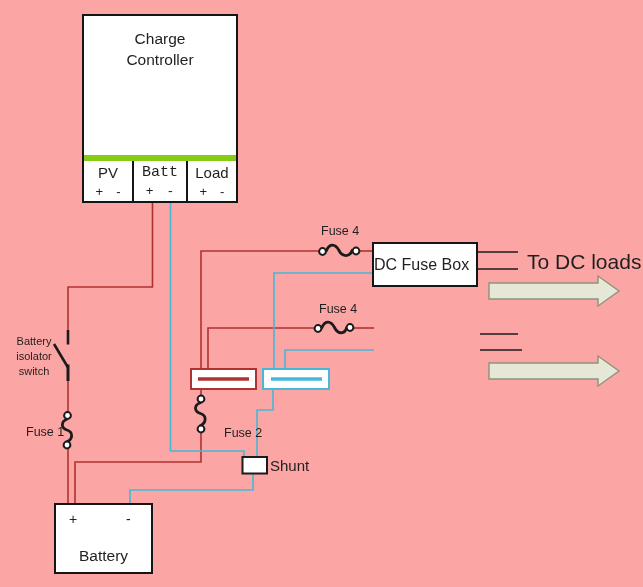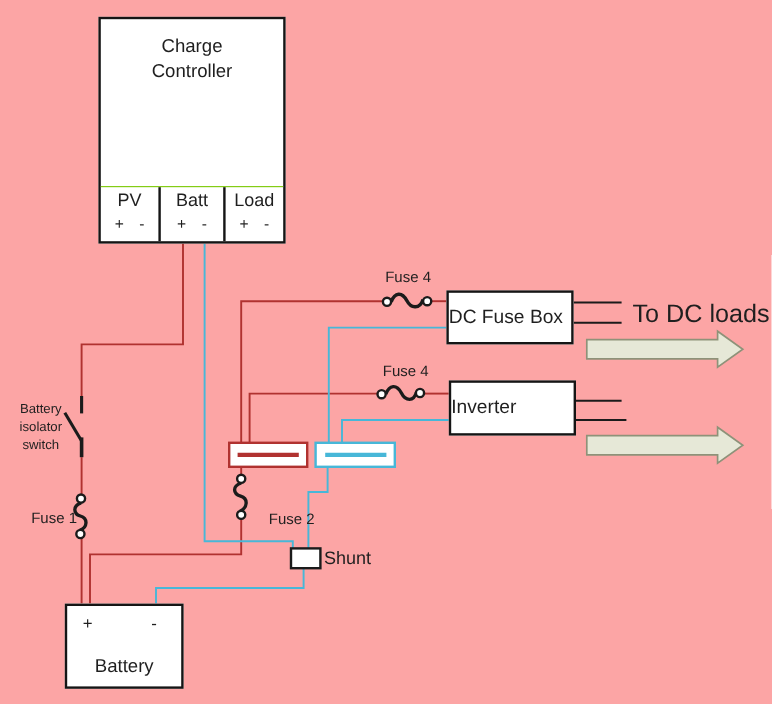--- a/index.html
+++ b/index.html
@@ -5,23 +5,23 @@
   html,body{margin:0;padding:0;background:#fff;}
   .canvas{
     position:relative;width:643px;height:587px;background:#fca5a5;
     font-family:"Liberation Sans", sans-serif;color:#1f1f1f;overflow:hidden;
   }
   .canvas svg{position:absolute;left:0;top:0;}
   .box{position:absolute;border:2px solid #151515;background:#fff;box-sizing:border-box;}
   .label{position:absolute;white-space:nowrap;}
   
   .cc-title{margin-top:12px;text-align:center;font-size:15.5px;line-height:21px;}
-  .cc-strip{position:absolute;left:0;right:0;bottom:0;height:46px;border-top:1px solid #84cc16;display:flex;box-sizing:border-box;}
+  .cc-strip{position:absolute;left:0;right:0;bottom:0;height:46px;border-top:6px solid #84cc16;display:flex;box-sizing:border-box;}
   .cc-cell{flex:1;position:relative;box-sizing:border-box;text-align:center;}
-  .cc-cell.mid{border-left:2px solid #151515;border-right:2px solid #151515;flex:1.08;}
+  .cc-cell.mid{border-left:2px solid #151515;border-right:2px solid #151515;flex:1.08;font-family:Liberation Mono, monospace;}
   .cc-cell .tname{margin-top:3px;font-size:15px;line-height:18px;}
   .cc-signs{display:flex;justify-content:center;gap:13px;font-size:13px;line-height:13px;margin-top:3px;}
   
   .centerbox{display:flex;align-items:center;justify-content:flex-start;font-size:16px;}
   
   .bat-plus{position:absolute;left:13px;top:6px;font-size:14px;}
   .bat-minus{position:absolute;left:70px;top:6px;font-size:14px;}
   .bat-name{position:absolute;left:0;right:0;bottom:7px;text-align:center;font-size:15.5px;}
   .fuse-label{font-size:12.5px;}
   .switch-label{left:5px;top:334px;width:58px;text-align:center;font-size:11px;line-height:15px;}
@@ -123,23 +123,20 @@
           <span>-</span>
         </div>
       </div>
     </div>
   </div>
 
   <div class="box centerbox" style="left:372px;top:242px;width:106px;height:45px;">
     <span>DC Fuse Box</span>
   </div>
 
-  <div class="box centerbox" style="left:374px;top:317px;width:106px;height:46px;">
-    <span>Inverter</span>
-  </div>
 
   <div class="box" style="left:54px;top:503px;width:99px;height:71px;">
     <span class="bat-plus">+</span>
     <span class="bat-minus">-</span>
     <div class="bat-name">Battery</div>
   </div>
 
   <div class="label fuse-label" style="left:321px;top:224px;text-align:right;">Fuse 4</div>
   <div class="label fuse-label" style="left:319px;top:302px;">Fuse 4</div>
   <div class="label fuse-label" style="left:224px;top:406px;margin-top:20px;">Fuse 2</div>

